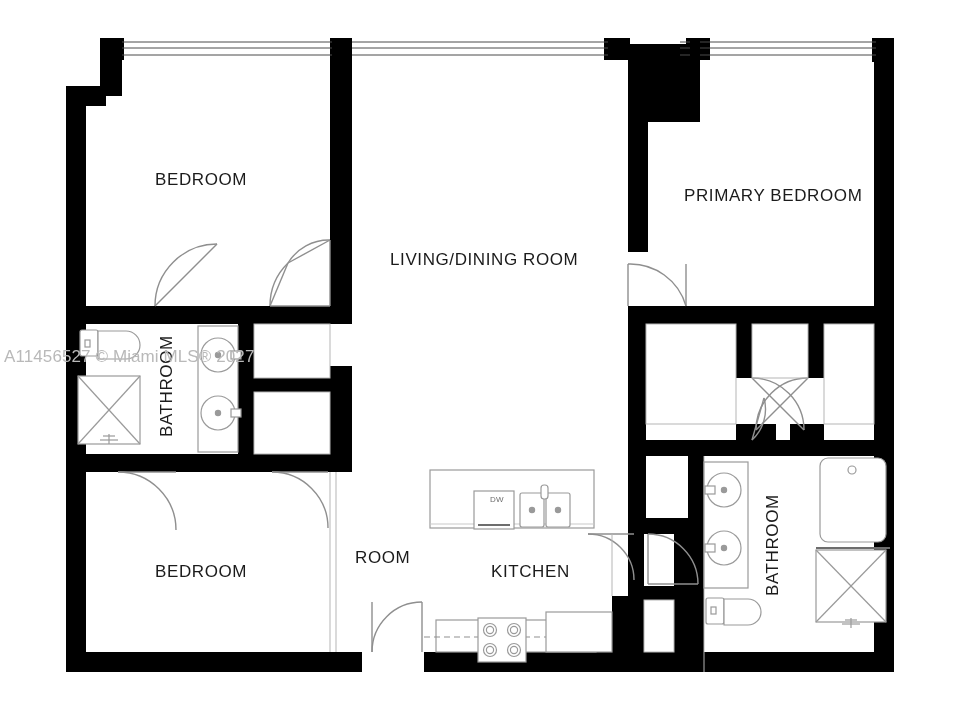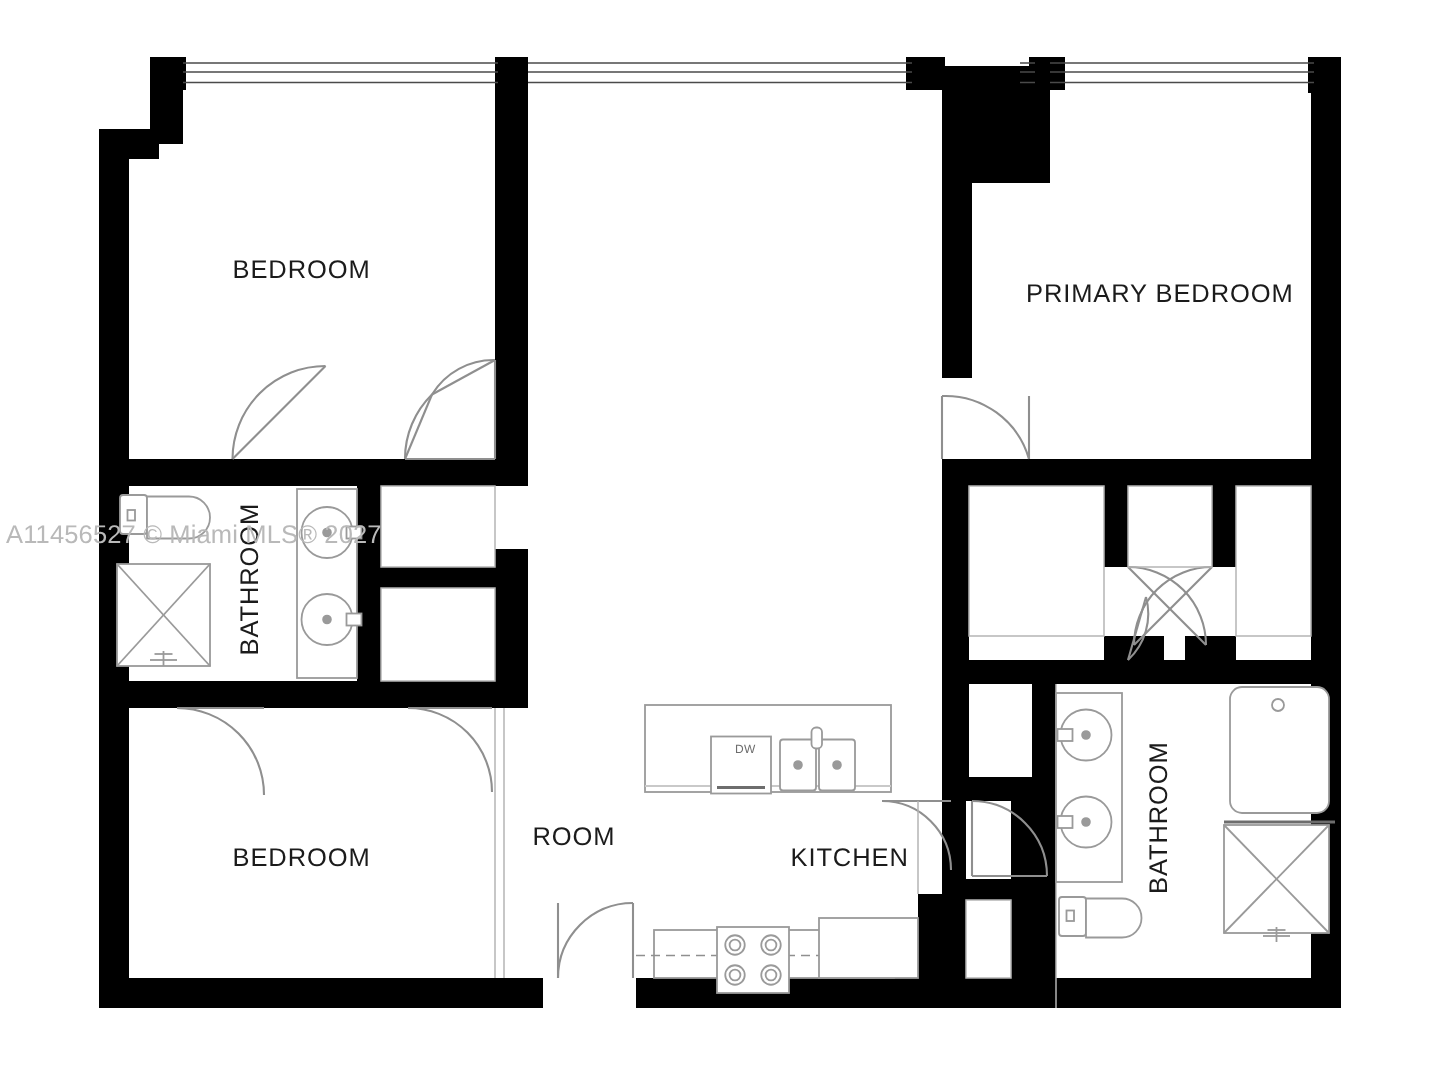--- a/index.html
+++ b/index.html
@@ -323,24 +323,25 @@
     </g>
 
   </svg>
 
   <div class="room-label" style="left:155px; top:170px;">BEDROOM</div>
 
   <div class="room-label" style="left:155px; top:562px;">BEDROOM</div>
 
   <div class="room-label" style="left:684px; top:186px;">PRIMARY BEDROOM</div>
 
+  <div class="room-label" style="left:390px; top:250px;">LIVING/DINING ROOM</div>
 
   <div class="room-label" style="left:355px; top:548px;">ROOM</div>
 
-  <div class="room-label" style="left:491px; top:562px;margin-left:36px;">KITCHEN</div>
+  <div class="room-label" style="left:491px; top:562px;">KITCHEN</div>
 
   <div class="room-label vertical" style="left:122px; top:382px; width:90px; text-align:center;">BATHROOM</div>
 
   <div class="room-label vertical" style="left:728px; top:541px; width:90px; text-align:center;">BATHROOM</div>
 
   <div class="appliance-label" style="left:478px; top:495px;padding-left:12px;">DW</div>
 
   <div id="watermark">A11456527 © Miami MLS® 2027</div>
 
 </div>

